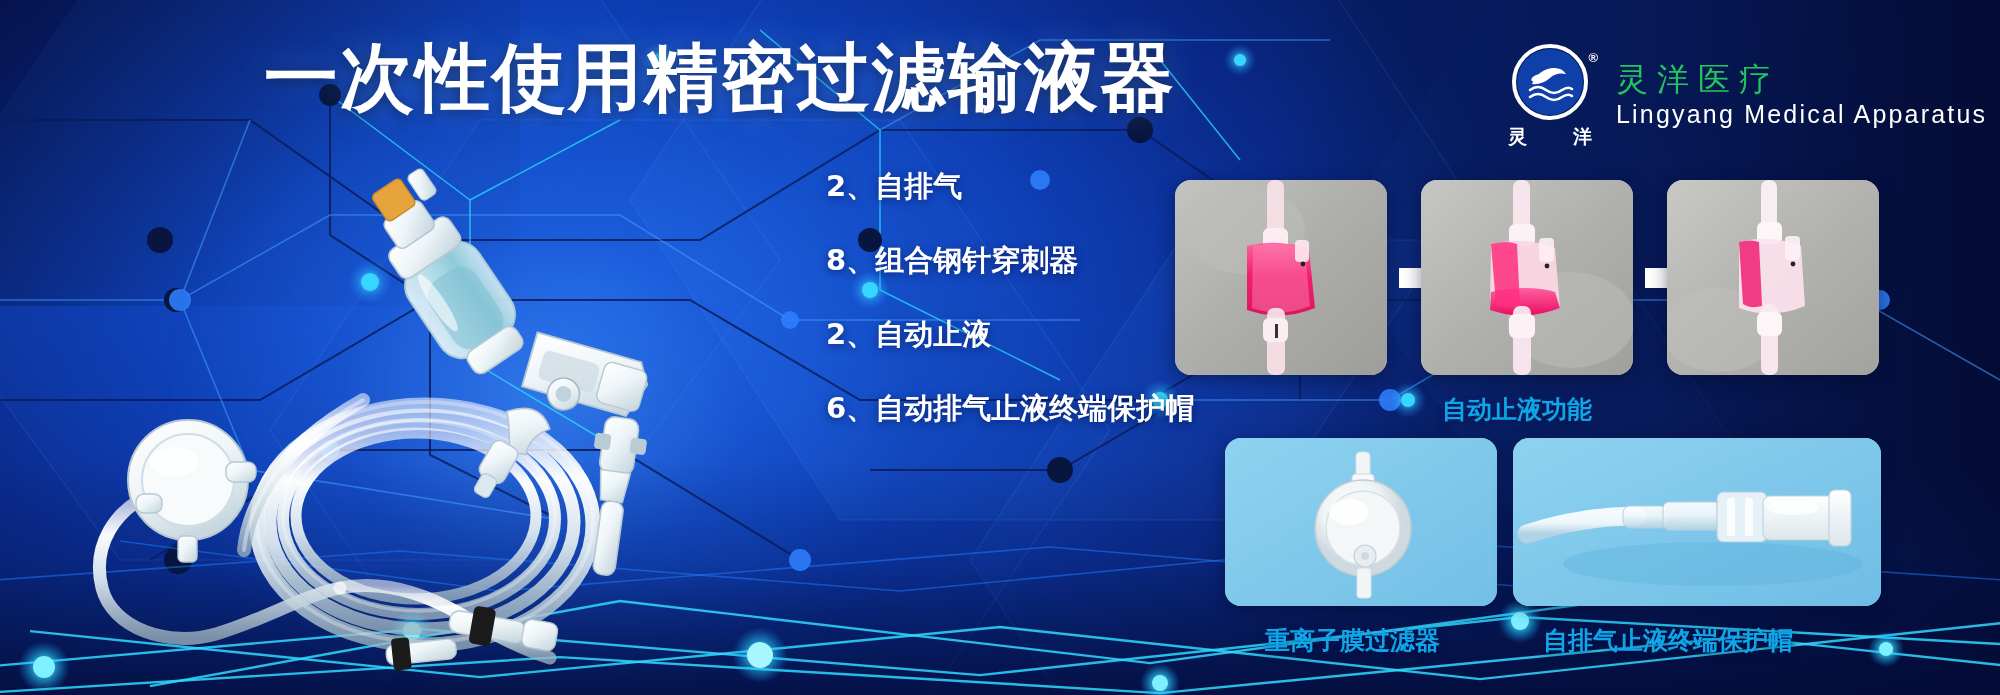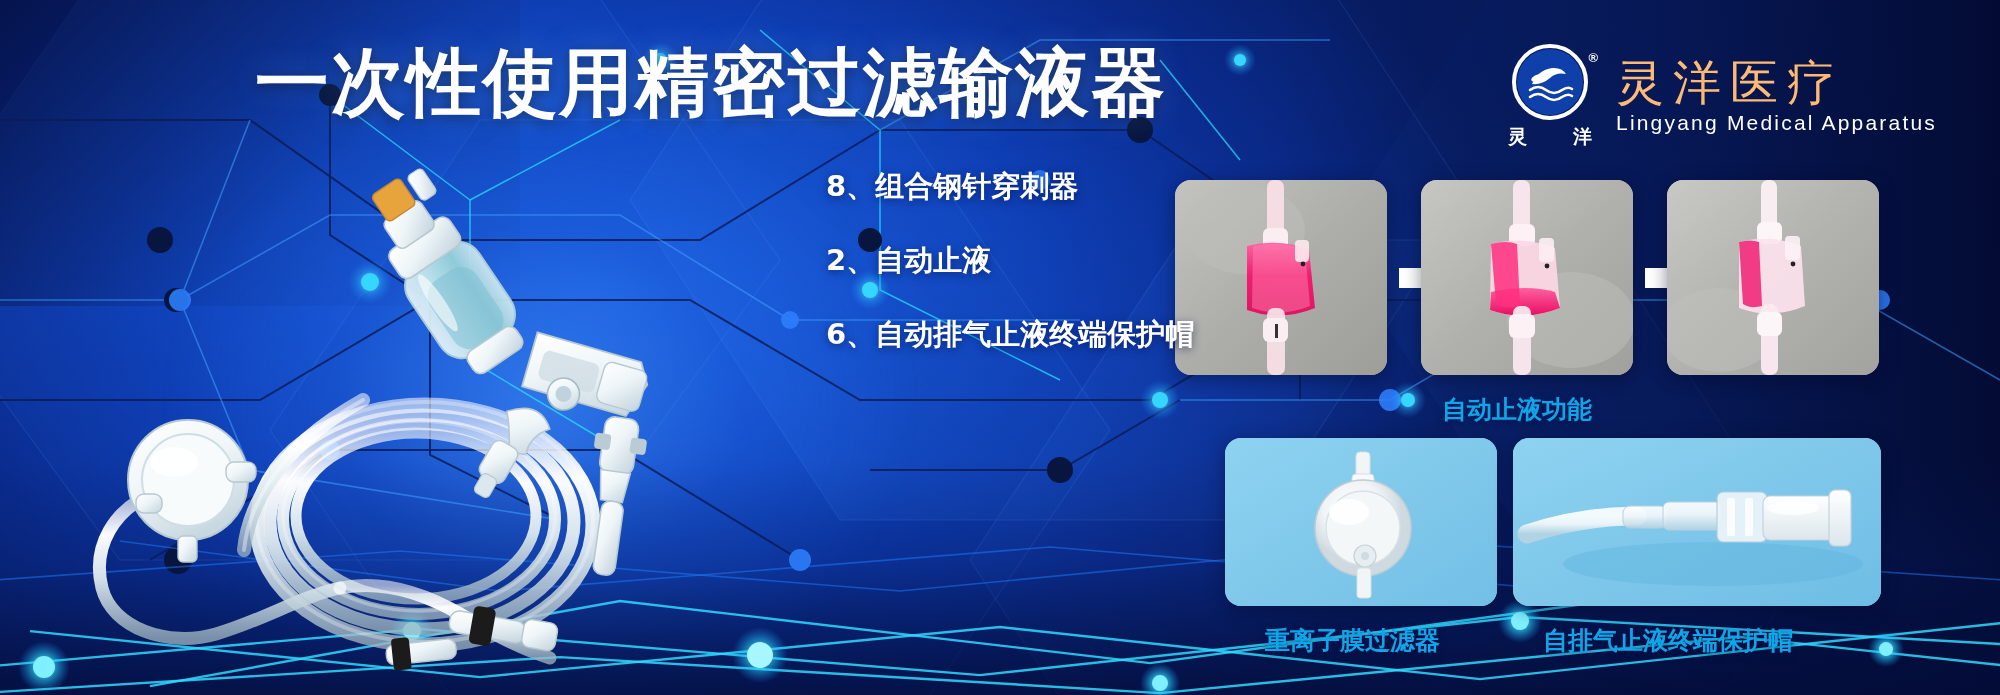--- a/index.html
+++ b/index.html
@@ -35,48 +35,48 @@
   .glow-center{
     position:absolute;left:8%;top:12%;width:760px;height:640px;
     background:radial-gradient(ellipse at center, rgba(70,150,255,.55) 0%, rgba(40,110,240,.25) 38%, rgba(20,70,200,0) 70%);
     filter:blur(6px);
   }
   .net-svg{position:absolute;inset:0;}
   .bottom-rays{position:absolute;left:0;bottom:0;width:100%;height:38%;}
 
   
   .title{
-    position:absolute;left:255px;top:46px;
+    position:absolute;left:264px;top:46px;
     font-size:74px;font-weight:bold;color:#ffffff;
     letter-spacing:2px;line-height:1;white-space:nowrap;
     text-shadow:0 3px 14px rgba(0,0,0,.45), 0 0 30px rgba(120,190,255,.35);
-    font-family:Liberation Serif, serif;
+    font-family:Liberation Mono, monospace;
   }
 
   
   .logo-wrap{position:absolute;left:1508px;top:44px;display:flex;align-items:center;gap:22px;}
   .logo-mark{position:relative;width:86px;height:104px;}
   .logo-circle{
     position:absolute;left:4px;top:0;width:76px;height:76px;border-radius:50%;
     border:4px solid #ffffff;box-sizing:border-box;overflow:hidden;
   }
   .logo-reg{position:absolute;right:-4px;top:6px;color:#fff;font-size:13px;font-weight:bold;}
   .logo-cn-small{
     position:absolute;left:0;top:80px;width:84px;
     display:flex;justify-content:space-between;
     color:#fff;font-size:19px;font-weight:bold;
     font-family:"DejaVu Sans","Liberation Sans",sans-serif;
   }
   .logo-text{display:flex;flex-direction:column;gap:4px;}
   .logo-cn{
-    color:#fdba74;font-size:48px;font-weight:400;letter-spacing:9px;line-height:1.05;
+    color:#22c55e;font-size:32px;font-weight:400;letter-spacing:9px;line-height:1.05;
     font-family:"DejaVu Sans","Liberation Sans",sans-serif;white-space:nowrap;
   }
   .logo-en{
-    color:#fff;font-size:21px;letter-spacing:2.2px;white-space:nowrap;
+    color:#fff;font-size:25px;letter-spacing:2.2px;white-space:nowrap;
     font-family:"Liberation Sans",sans-serif;
   }
 
   
   .features{position:absolute;left:826px;top:172px;}
   .feature-item{
     color:#ffffff;font-size:29px;font-weight:bold;line-height:1;
     margin-bottom:45px;white-space:nowrap;
     text-shadow:0 2px 8px rgba(0,10,60,.55);
     font-family:"DejaVu Sans","Liberation Sans",sans-serif;
@@ -510,18 +510,19 @@
       <rect x="250" y="58" width="72" height="44" rx="7" fill="url(#capWhite)" stroke="#c3d3db" stroke-width="1.2"></rect>
       <rect x="316" y="52" width="22" height="56" rx="6" fill="url(#capWhite)" stroke="#c3d3db" stroke-width="1.2"></rect>
       <ellipse cx="280" cy="70" rx="26" ry="7" fill="#ffffff" opacity=".75"></ellipse>
     </svg>
   </div>
 
   <div class="caption" style="left:1543px;top:624px;">自排气止液终端保护帽</div>
   <div class="caption" style="left:1265px;top:624px;">重离子膜过滤器</div>
 
   <div class="features">
+    <div class="feature-item">2、自排气</div>
     <div class="feature-item">8、组合钢针穿刺器</div>
     <div class="feature-item">2、自动止液</div>
     <div class="feature-item">6、自动排气止液终端保护帽</div>
   </div>
 
 </div>
 
 </body></html>

